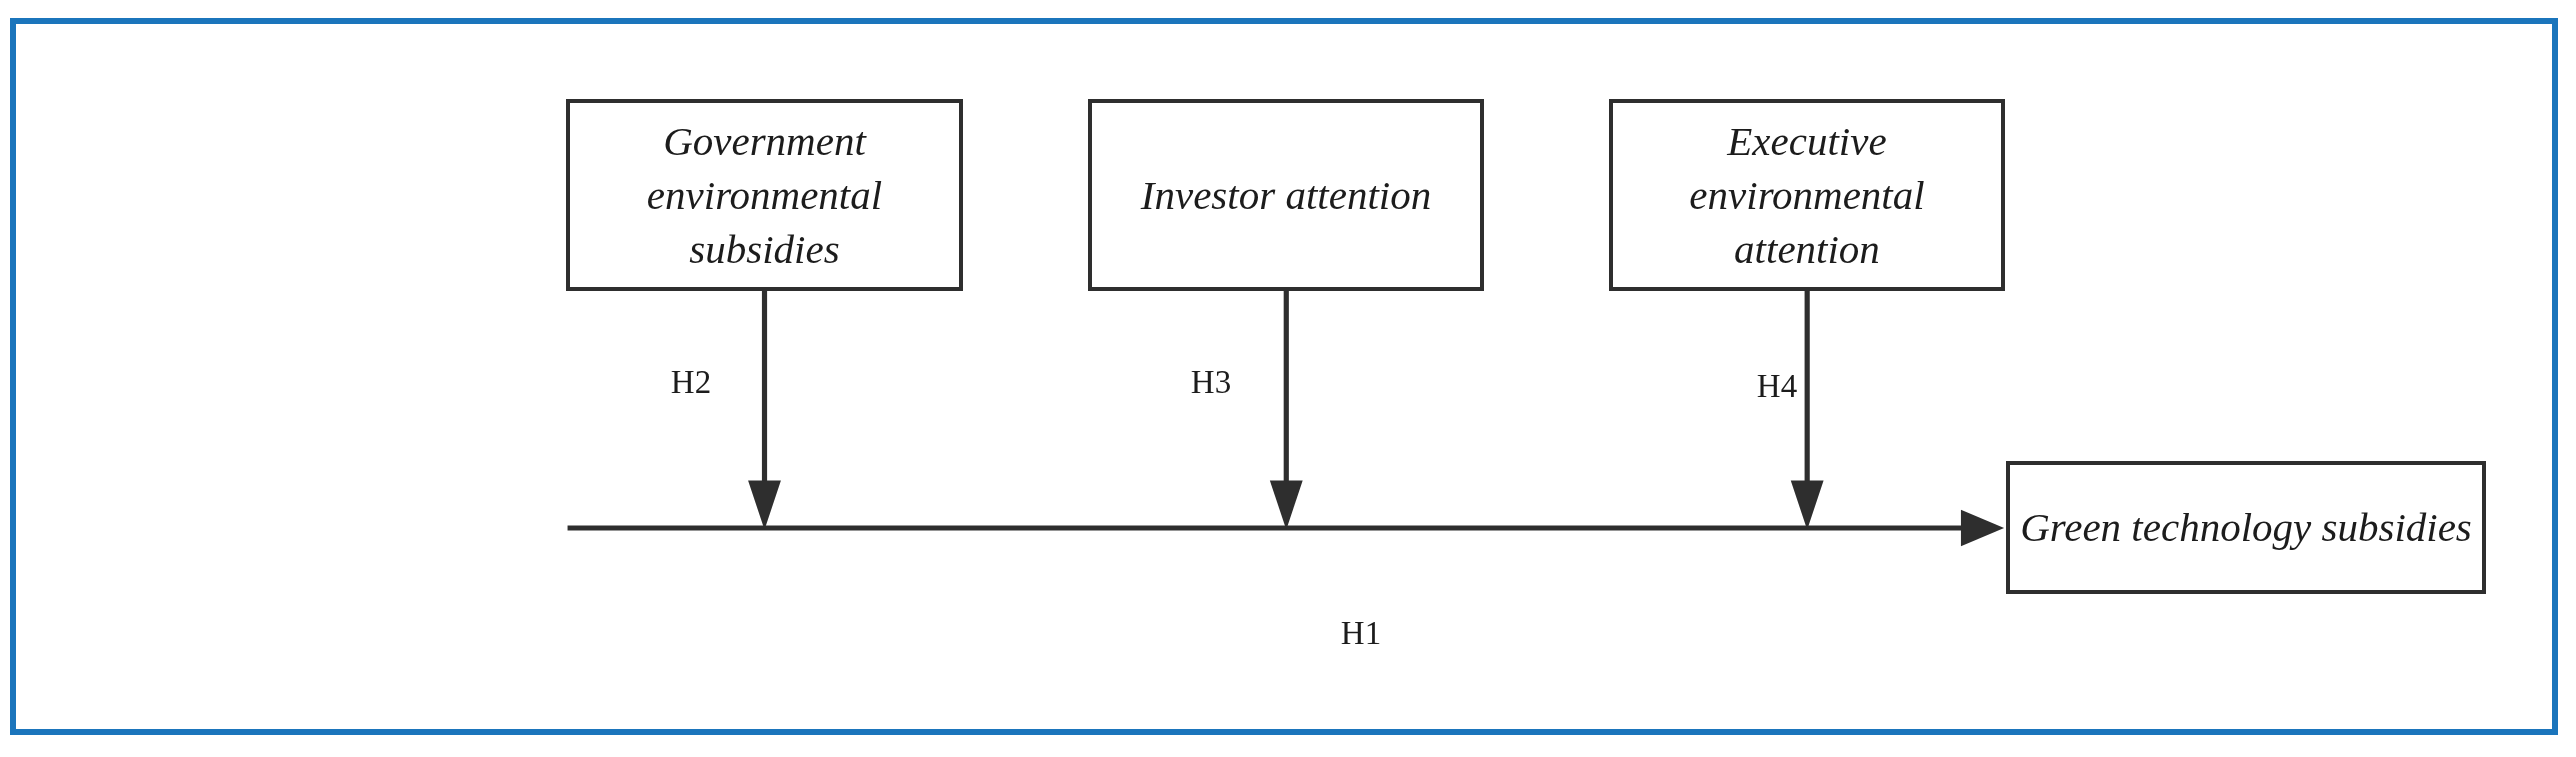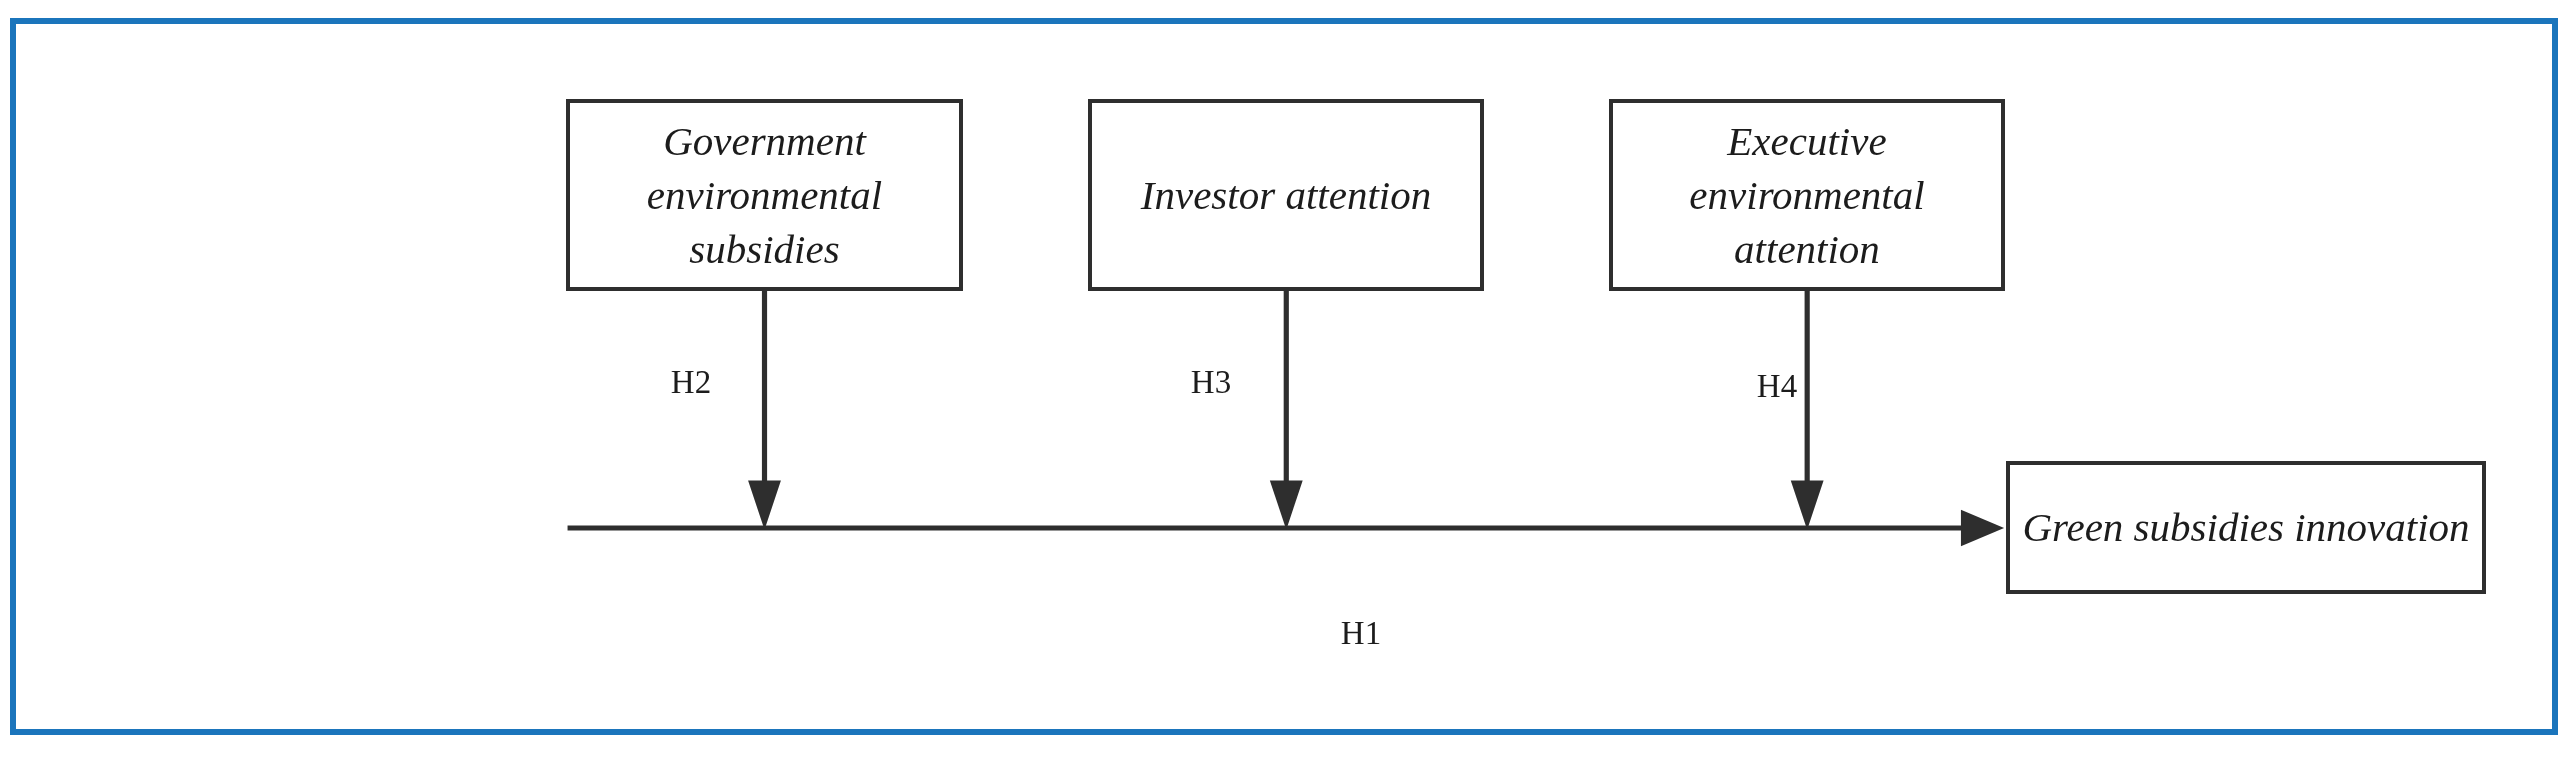--- a/index.html
+++ b/index.html
@@ -83,21 +83,21 @@
   <div class="node node-investor">
     <span>Investor attention</span>
   </div>
 
   <div class="node node-executive">
     <span>Executive environmental attention</span>
   </div>
 
 
   <div class="node node-green">
-    <span>Green subsidies innovation</span>
+    <span>Green technology subsidies</span>
   </div>
 
   <div class="hyp hyp-h2">H2</div>
   <div class="hyp hyp-h3">H3</div>
   <div class="hyp hyp-h4">H4</div>
   <div class="hyp hyp-h1">H1</div>
 
 </div>
 
 

